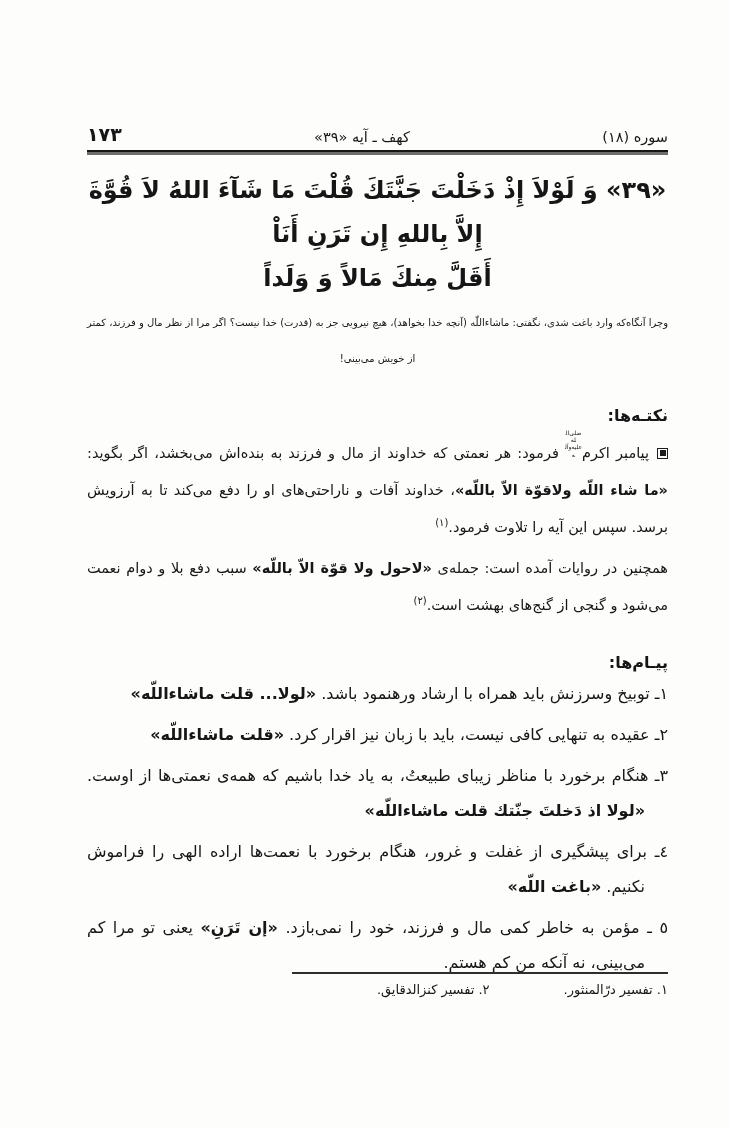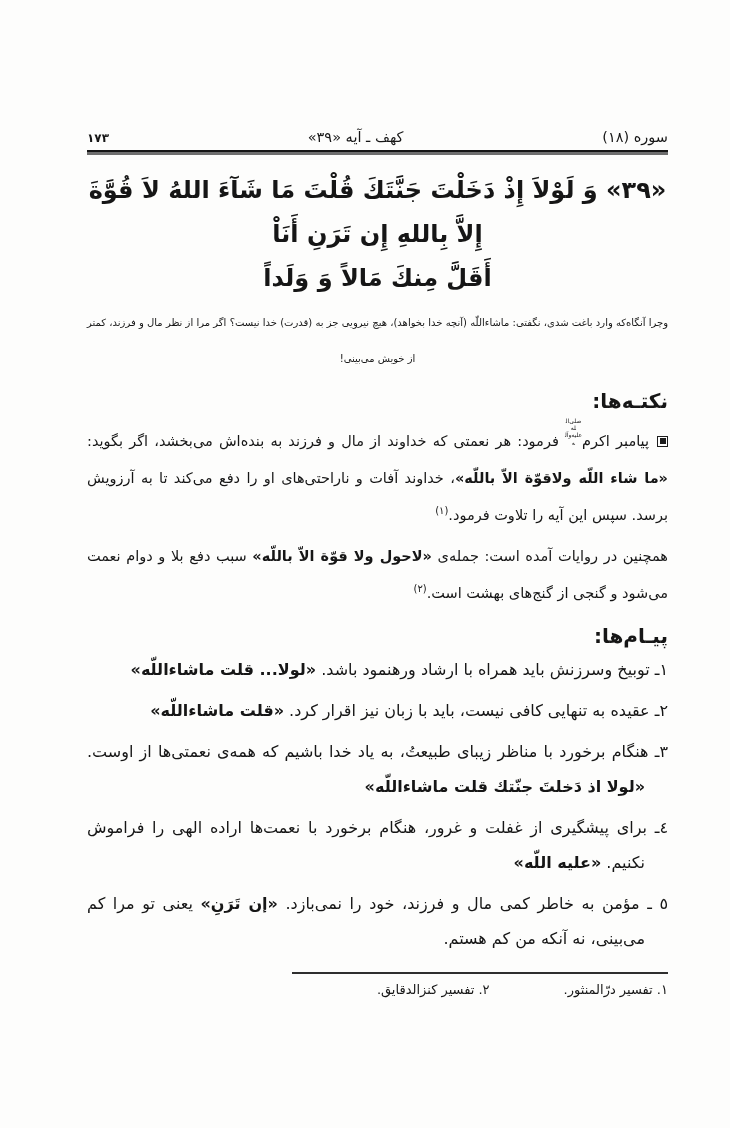--- a/index.html
+++ b/index.html
@@ -6,28 +6,28 @@
   html,body { margin:0; padding:0; background:#e8e8e8; }
   .page {
     position:relative; width:730px; height:1128px; margin:0 auto;
     background:#fdfdfc; overflow:hidden;
     font-family:"DejaVu Sans", sans-serif; color:#161616; direction:rtl;
   }
   .content { position:absolute; top:90px; right:62px; left:87px; }
 
   .header { display:flex; justify-content:space-between; align-items:flex-end; font-size:14.5px; }
   .header .center { font-weight:normal;margin-top:39px; }
-  .header .pagenum { font-weight:bold; font-size:12px; letter-spacing:2px;text-align:center; }
+  .header .pagenum { font-weight:bold; font-size:19px; letter-spacing:2px;text-align:center; }
   .rule { margin-top:5px; border-top:2px solid #151515; border-bottom:3px solid #6e6e6e; height:5px; }
 
   .verse { margin-top:13px; text-align:center; font-weight:bold; font-size:24px; line-height:44px; }
   .translation { margin-top:5px; font-weight:normal; font-size:10px; line-height:36px;
                  text-align:justify; text-align-last:center; }
 
-  .sect { margin:12px 0 4px 0; font-size:20px; font-weight:bold; }
+  .sect { margin:29px 0 4px 0; font-size:16px; font-weight:bold; }
 
   .para { font-size:14.5px; line-height:37px; text-align:justify; }
   .para + .para { margin-top:4px; }
 
   .msg { font-size:16px; line-height:35px; text-align:justify;
          padding-right:23px; text-indent:-23px; margin-bottom:6px; }
 
   .b { font-weight:bold; }
   sup { font-size:10px; line-height:0; }
 
@@ -66,21 +66,21 @@
     <div>
         <div class="para"><span class="sqbullet"><span class="inner"></span></span><span>پیامبر اکرم</span><span class="pbuh">صلى‌الله عليه‌وآله</span><span> فرمود: هر نعمتی که خداوند از مال و فرزند به بنده‌اش می‌بخشد، اگر بگوید: </span><span class="b">«ما شاء اللّه ولاقوّة الاّ باللّه»</span><span>، خداوند آفات و ناراحتی‌های او را دفع می‌کند تا به آرزویش برسد. سپس این آیه را تلاوت فرمود.</span><sup>(۱)</sup></div>
         <div class="para"><span>همچنین در روایات آمده است: جمله‌ی </span><span class="b">«لاحول ولا قوّة الاّ باللّه»</span><span> سبب دفع بلا و دوام نعمت می‌شود و گنجی از گنج‌های بهشت است.</span><sup>(۲)</sup></div>
       </div>
 
     <div class="sect">پیـام‌ها:</div>
     <div>
         <div class="msg"><span>۱ـ توبیخ وسرزنش باید همراه با ارشاد ورهنمود باشد. </span><span class="b">«لولا... قلت ماشاءاللّه»</span></div>
         <div class="msg"><span>۲ـ عقیده به تنهایی کافی نیست، باید با زبان نیز اقرار کرد. </span><span class="b">«قلت ماشاءاللّه»</span></div>
         <div class="msg"><span>۳ـ هنگام برخورد با مناظر زیبای طبیعتُ، به یاد خدا باشیم که همه‌ی نعمتی‌ها از اوست. </span><span class="b">«لولا اذ دَخلتَ جنّتك قلت ماشاءاللّه»</span></div>
-        <div class="msg"><span>٤ـ برای پیشگیری از غفلت و غرور، هنگام برخورد با نعمت‌ها اراده الهی را فراموش نکنیم. </span><span class="b">«عليه اللّه»</span></div>
+        <div class="msg"><span>٤ـ برای پیشگیری از غفلت و غرور، هنگام برخورد با نعمت‌ها اراده الهی را فراموش نکنیم. </span><span class="b">«باغت اللّه»</span></div>
         <div class="msg"><span>٥ ـ مؤمن به خاطر کمی مال و فرزند، خود را نمی‌بازد. </span><span class="b">«إن تَرَنِ»</span><span> یعنی تو مرا کم می‌بینی، نه آنکه من کم هستم.</span></div>
       </div>
 
   </div>
 
   <div class="footer">
     <div class="fn-rule"></div>
     <div class="fn-row">
         <span>۱. تفسیر درّالمنثور.</span>
         <span>۲. تفسیر کنزالدقایق.</span>

